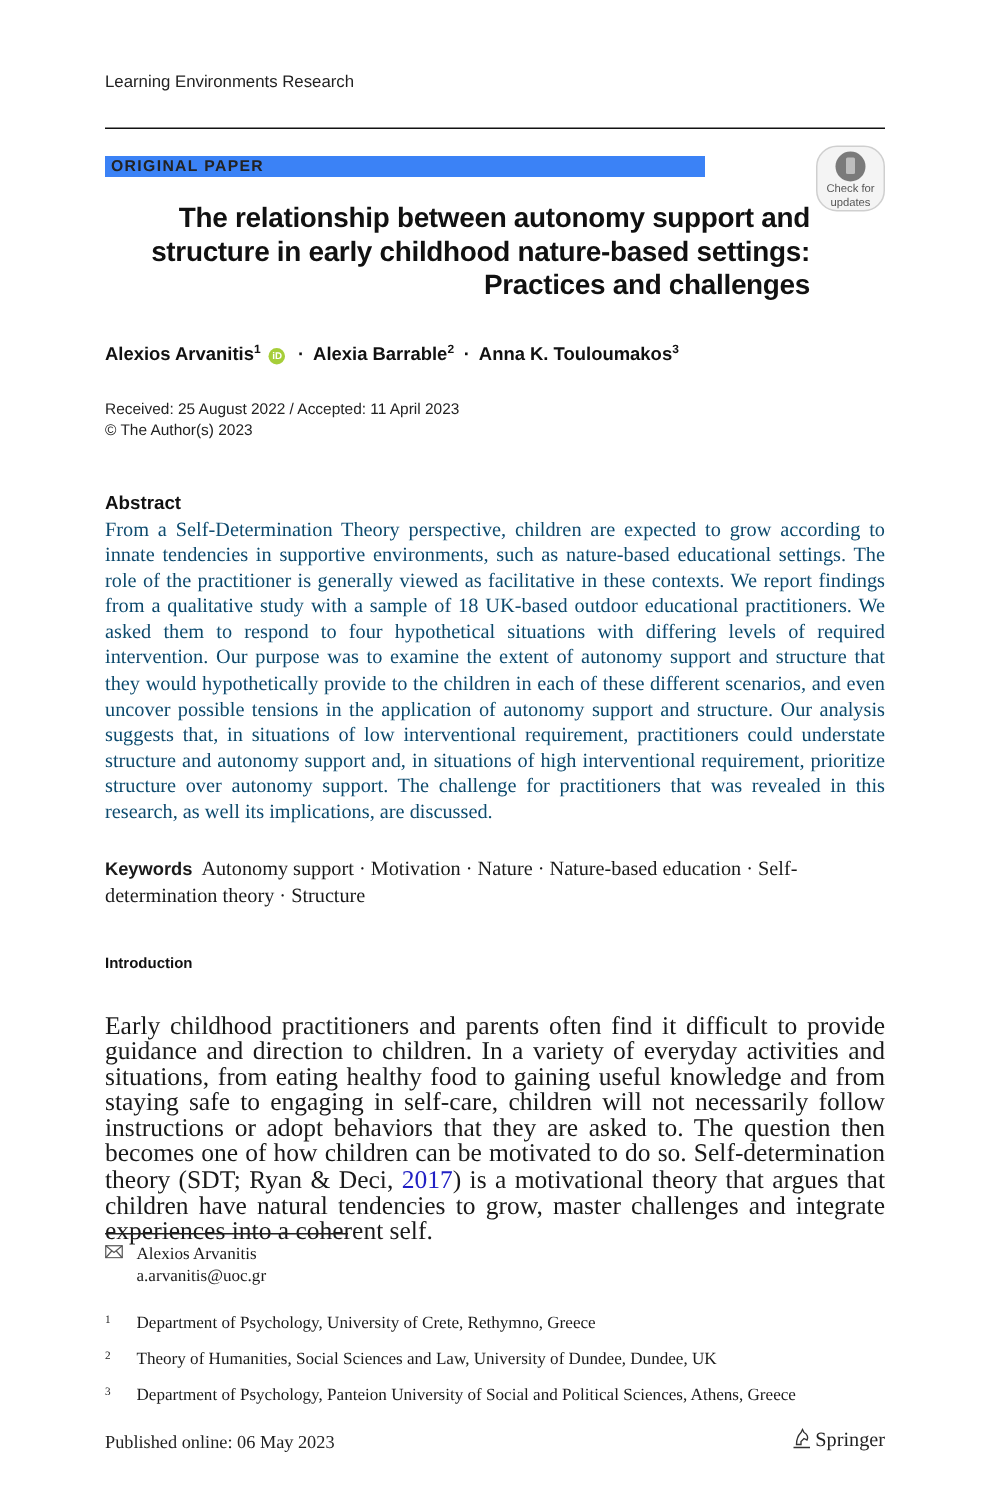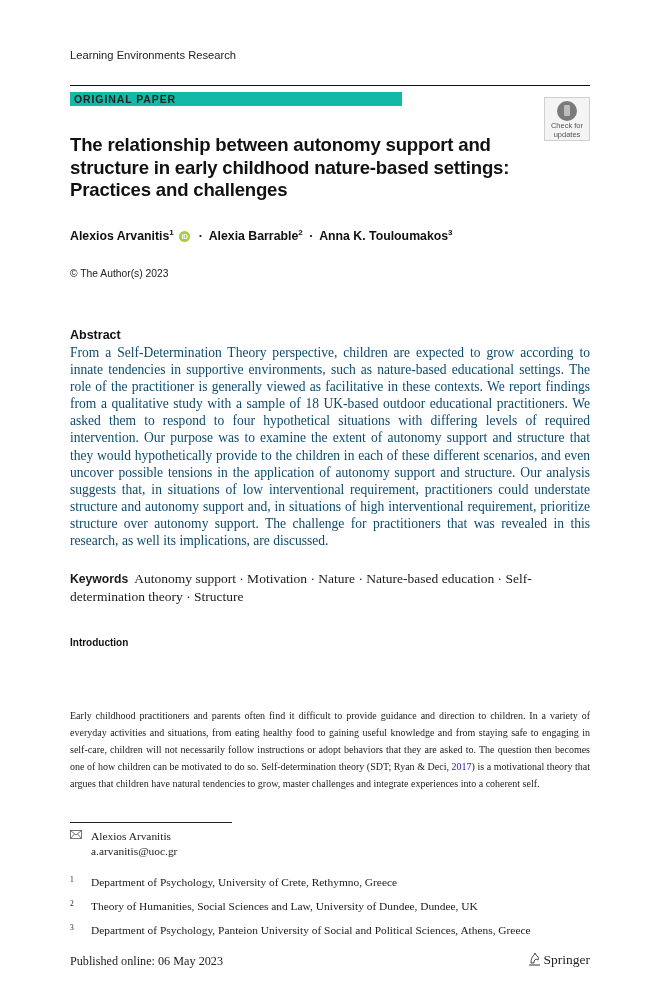--- a/index.html
+++ b/index.html
@@ -2,45 +2,45 @@
 <html><head>
   <meta charset="utf-8">
   <style>
     html, body { margin: 0; padding: 0; background: #ffffff; }
     body { width: 660px; height: 1000px; position: relative; overflow: hidden; color: #1a1a1a; }
     .sans { font-family: "Liberation Sans", "DejaVu Sans", sans-serif; }
     .serif { font-family: "Liberation Serif", "DejaVu Serif", serif; }
 
     .journal { position: absolute; left: 70px; top: 48px; font-size: 11.2px; line-height: 14.5px; color: #222; }
     .rule { position: absolute; left: 70px; top: 85px; width: 520px; height: 0; border-top: 1.5px solid #111; }
-    .badge-bar { position: absolute; left: 70px; top: 92px; width: 332px; height: 14px; background: #14b8a6; }
+    .badge-bar { position: absolute; left: 70px; top: 104px; width: 400px; height: 14px; background: #3b82f6; }
     .badge-bar span { position: absolute; left: 4px; top: 0px; font-size: 10.5px; font-weight: bold; letter-spacing: 0.9px; line-height: 14px; color: #222; }
 
-    .crossmark { position: absolute; left: 544px; top: 97px; width: 44px; height: 42px; border: 1px solid #cfcfcf; border-radius: 0; background: #f4f4f4; text-align: center; }
+    .crossmark { position: absolute; left: 544px; top: 97px; width: 44px; height: 42px; border: 1px solid #cfcfcf; border-radius: 14px; background: #f4f4f4; text-align: center; }
     .crossmark .cm-circle { width: 20px; height: 20px; border-radius: 50%; background: #7a7a7a; margin: 3px auto 0; position: relative; }
     .crossmark .cm-circle::after { content: ""; position: absolute; left: 7px; top: 4px; width: 6px; height: 11px; background: #bdbdbd; border-radius: 1px; }
     .crossmark .cm-text { font-size: 7.5px; line-height: 8px; color: #555; margin-top: 1px; }
 
-    .title { position: absolute; left: 70px; top: 134px; width: 470px; font-size: 18.6px; line-height: 22.5px; font-weight: bold; color: #111; letter-spacing: -0.2px; }
+    .title { position: absolute; left: 70px; top: 134px; width: 470px; font-size: 18.6px; line-height: 22.5px; font-weight: bold; color: #111; letter-spacing: -0.2px; text-align: right; }
 
     .authors { position: absolute; left: 70px; top: 228px; font-size: 12.3px; font-weight: bold; color: #111; white-space: nowrap; }
     .authors sup { font-size: 8px; vertical-align: 5px; }
     .orcid { display: inline-block; width: 11px; height: 11px; border-radius: 50%; background: #a6ce39; color: #fff; font-size: 6.5px; line-height: 11px; text-align: center; vertical-align: 1px; margin: 0 2px; font-weight: bold; }
     .dot-sep { margin: 0 3px; }
 
     .dates { position: absolute; left: 70px; top: 267px; font-size: 10.3px; line-height: 13.5px; color: #222; }
 
     .abstract-head { position: absolute; left: 70px; top: 328px; font-size: 12.5px; font-weight: bold; color: #111; }
     .abstract { position: absolute; left: 70px; top: 344px; width: 520px; font-size: 13.55px; line-height: 17.1px; text-align: justify; color: #0c4a6e; hyphens: manual; }
 
     .keywords { position: absolute; left: 70px; top: 570px; width: 520px; font-size: 13.5px; line-height: 17px; color: #1a1a1a; }
     .keywords .kw-label { font-family: "Liberation Sans", "DejaVu Sans", sans-serif; font-weight: bold; font-size: 12.2px; margin-right: 6px; }
 
     .intro-head { position: absolute; left: 70px; top: 637px; font-size: 10px; font-weight: bold; color: #111; }
-    .intro { position: absolute; left: 70px; top: 675px; width: 520px; font-size: 10px; line-height: 17.1px; text-align: justify; color: #1a1a1a; margin-top: 32px; }
+    .intro { position: absolute; left: 70px; top: 675px; width: 520px; font-size: 17px; line-height: 17.1px; text-align: justify; color: #1a1a1a; }
     .intro .cite-link { color: #2121c4; }
 
     .fn-rule { position: absolute; left: 70px; top: 822px; width: 162px; border-top: 1px solid #222; }
     .corresp { position: absolute; left: 70px; top: 829px; font-size: 11.4px; line-height: 14.8px; color: #1a1a1a; }
     .corresp .env { position: absolute; left: 0; top: 1px; width: 12px; height: 9px; }
     .corresp .txt { margin-left: 21px; }
 
     .affil { position: absolute; left: 70px; font-size: 11.4px; line-height: 14px; color: #1a1a1a; }
     .affil .num { position: absolute; left: 0; top: -2px; font-size: 7.5px; }
     .affil .txt { margin-left: 21px; white-space: nowrap; }
@@ -74,20 +74,21 @@
 <div class="authors sans">
   <span>Alexios Arvanitis</span><sup>1</sup>
   <span class="orcid">iD</span>
   <span class="dot-sep">·</span>
   <span>Alexia Barrable</span><sup>2</sup>
   <span class="dot-sep">·</span>
   <span>Anna K. Touloumakos</span><sup>3</sup>
 </div>
 
 <div class="dates sans">
+  <div>Received: 25 August 2022 / Accepted: 11 April 2023</div>
   <div>© The Author(s) 2023</div>
 </div>
 
 <div class="abstract-head sans">Abstract</div>
 <div class="abstract serif">From a Self-Determination Theory perspective, children are expected to grow according to innate tendencies in supportive environments, such as nature-based educational settings. The role of the practitioner is generally viewed as facilitative in these contexts. We report findings from a qualitative study with a sample of 18 UK-based outdoor educational prac­titioners. We asked them to respond to four hypothetical situations with differing levels of required intervention. Our purpose was to examine the extent of autonomy support and structure that they would hypothetically provide to the children in each of these different scenarios, and even uncover possible tensions in the application of autonomy support and structure. Our analysis suggests that, in situations of low interventional requirement, prac­titioners could understate structure and autonomy support and, in situations of high inter­ventional requirement, prioritize structure over autonomy support. The challenge for prac­titioners that was revealed in this research, as well its implications, are discussed.</div>
 
 <div class="keywords serif">
   <span class="kw-label">Keywords</span><span>Autonomy support · Motivation · Nature · Nature-based education · Self-determination theory · Structure</span>
 </div>
 

